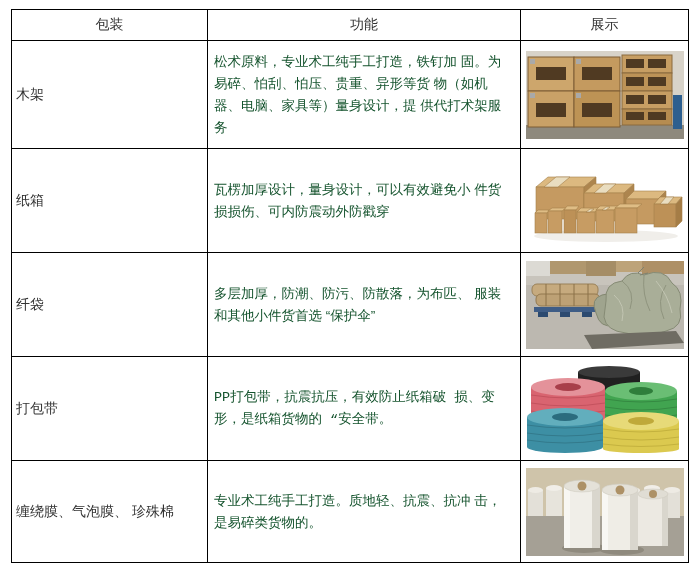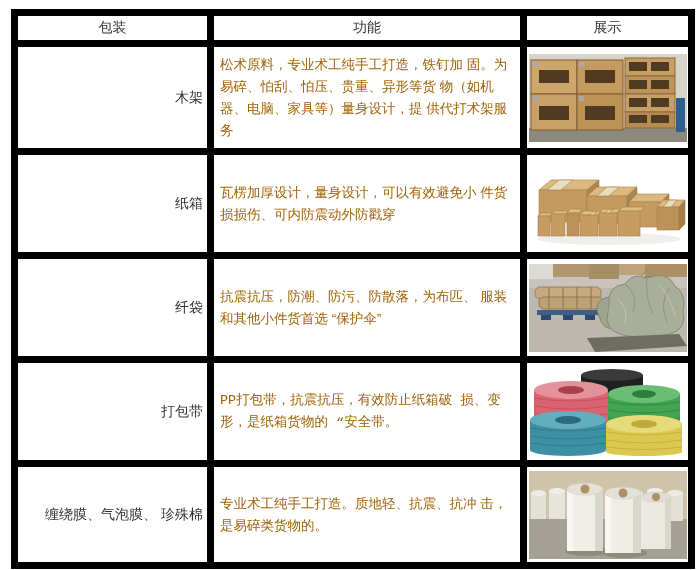--- a/index.html
+++ b/index.html
@@ -1,25 +1,25 @@
 <!DOCTYPE html>
 <html><head>
 <meta charset="utf-8">
 <style>
   html,body{margin:0;padding:0;background:#ffffff;}
   body{font-family:"Liberation Sans","DejaVu Sans",sans-serif;color:#333333;}
   .page{width:699px;height:570px;box-sizing:border-box;padding:9px 11px 8px 11px;background:#ffffff;overflow:hidden;}
   table.pack{border-collapse:collapse;table-layout:fixed;width:677px;}
-  table.pack th, table.pack td{border:7px solid #000000;overflow:hidden;}
+  table.pack th, table.pack td{border:1px solid #000000;overflow:hidden;}
   col.c1{width:196px;} col.c2{width:313px;} col.c3{width:168px;}
   tr.hdr{height:31px;}
   tr.r1{height:108px;} tr.r2{height:104px;} tr.r3{height:104px;margin-top:35px;} tr.r4{height:104px;font-family:Liberation Mono, monospace;} tr.r5{height:102px;}
   th{font-weight:400;font-size:14px;text-align:center;vertical-align:middle;color:#333;}
-  td.name{font-size:14px;text-align:right;vertical-align:middle;padding:9px 4px;color:#333;}
-  td.func{font-size:13.5px;line-height:22px;vertical-align:middle;padding:2px 9px 2px 6px;color:#a16207;text-align:left;}
+  td.name{font-size:14px;text-align:left;vertical-align:middle;padding:9px 4px;color:#333;}
+  td.func{font-size:13.5px;line-height:22px;vertical-align:middle;padding:2px 9px 2px 6px;color:#14532d;text-align:left;}
   td.show{text-align:center;vertical-align:middle;padding:0;}
   svg.photo{display:block;margin:0 auto;}
 </style>
 </head>
 <body>
 
 <div class="page">
   <table class="pack">
     <colgroup>
         <col class="c1">
@@ -120,21 +120,21 @@
                 <rect x="89" y="51" width="22" height="25" fill="#c79c63"></rect>
               <polygon points="64,52 68,52 64,55 60,55" fill="#e9ddc0"></polygon>
               <polygon points="80,50 84,50 80,53 76,53" fill="#e9ddc0"></polygon>
             </g>
           </svg>
         </td>
       </tr>
 
       <tr class="r3">
         <td class="name">纤袋</td>
-        <td class="func">抗震抗压，防潮、防污、防散落，为布匹、 服装和其他小件货首选 “保护伞”</td>
+        <td class="func">多层加厚，防潮、防污、防散落，为布匹、 服装和其他小件货首选 “保护伞”</td>
         <td class="show">
           <svg class="photo" viewBox="0 0 158 88" width="158" height="88">
             <rect width="158" height="88" fill="#bcb8b0"></rect>
             <rect width="158" height="24" fill="#c8c4bc"></rect>
             <rect x="0" y="0" width="24" height="15" fill="#dcdad4"></rect>
             <rect x="24" y="0" width="36" height="13" fill="#b0976e"></rect>
             <rect x="60" y="0" width="30" height="15" fill="#a58d66"></rect>
             <rect x="90" y="0" width="26" height="11" fill="#bda379"></rect>
             <rect x="116" y="0" width="42" height="13" fill="#ae9066"></rect>
             <rect x="6" y="23" width="66" height="12" rx="5" fill="#c6aa7e" stroke="#9a8159"></rect>

